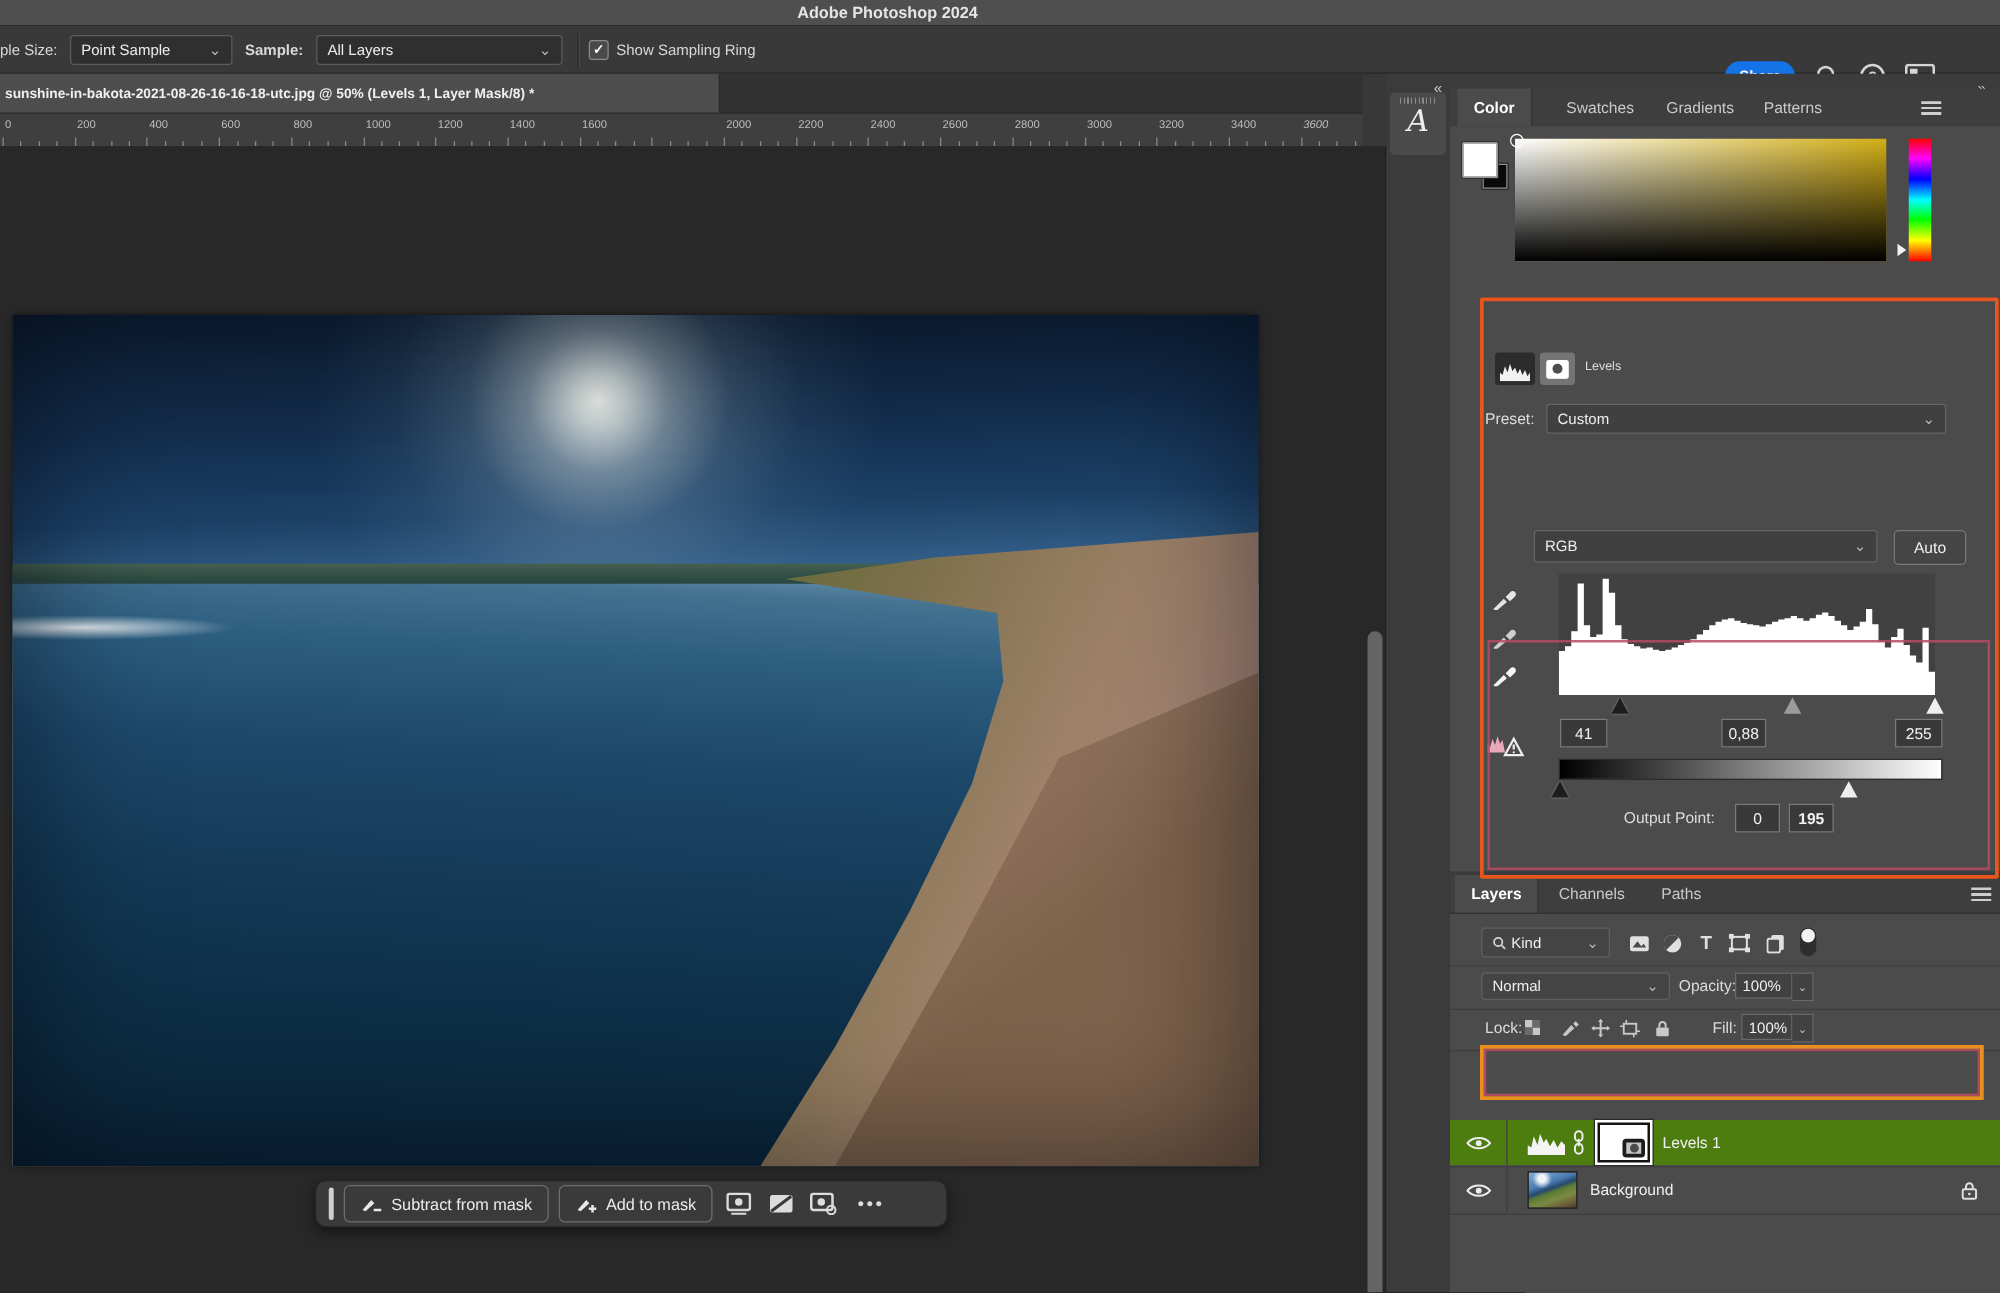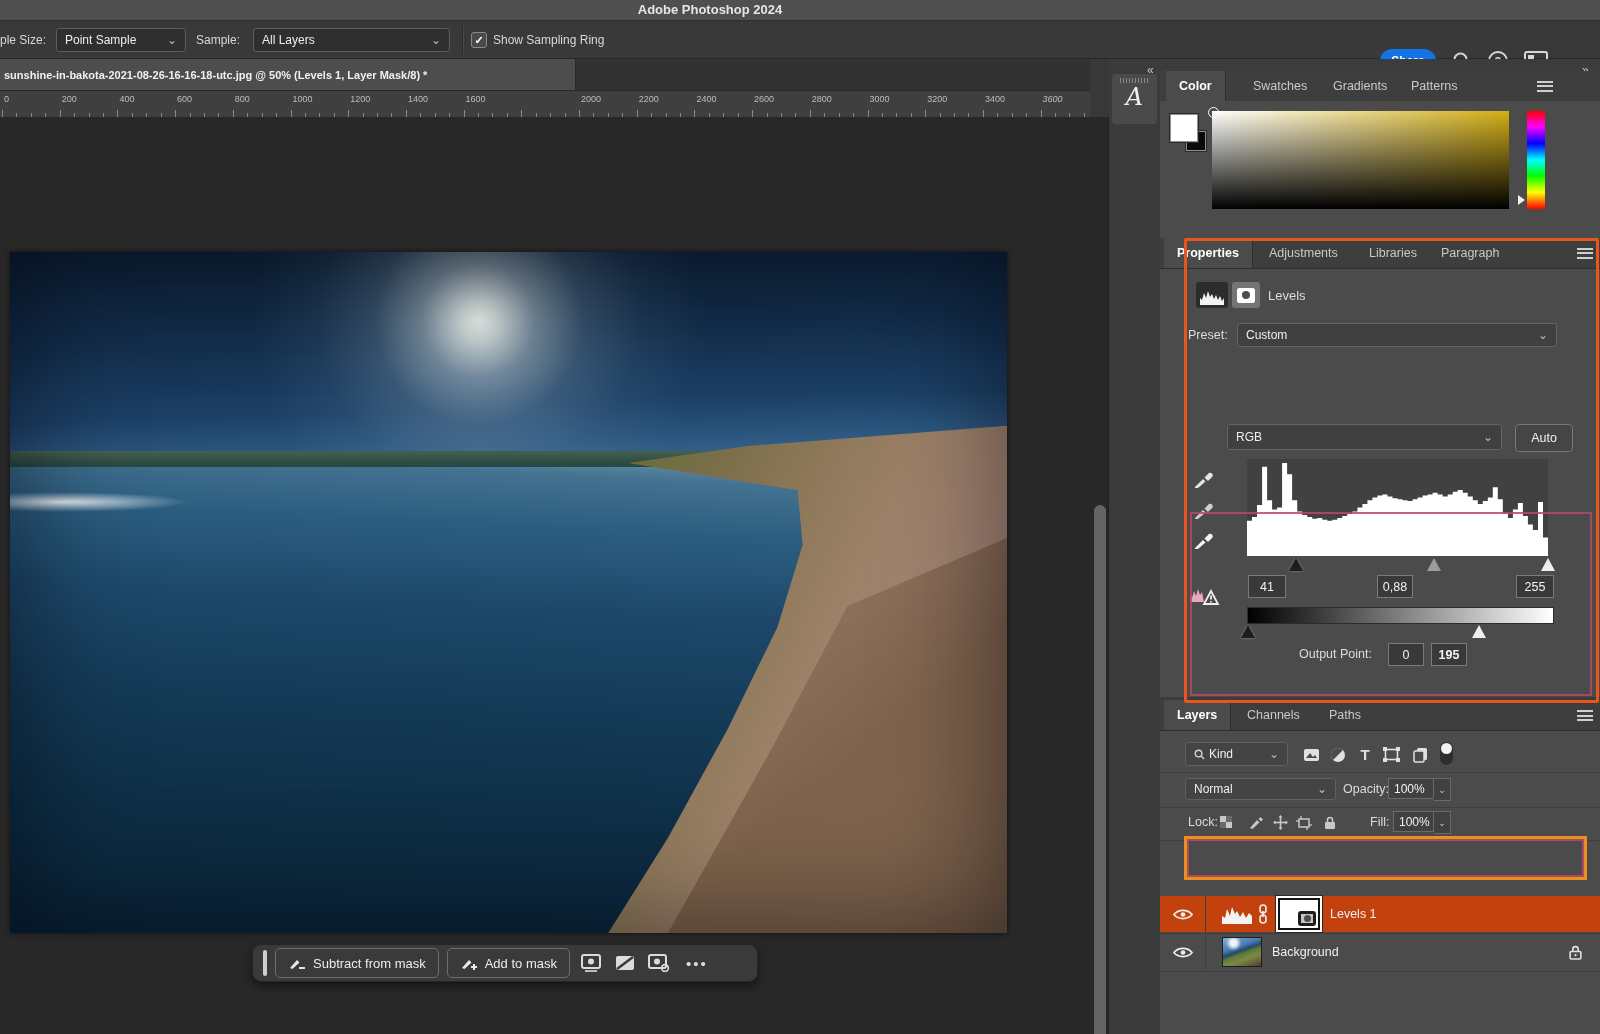--- a/index.html
+++ b/index.html
@@ -134,21 +134,21 @@
   .lrow-sep{position:absolute;left:0;width:440px;height:1px;background:#3e3e3e;}
   .kind-dd{position:absolute;left:25px;top:42px;width:103px;height:24px;}
   .filt-ic{position:absolute;top:45px;width:20px;height:19px;display:flex;align-items:center;justify-content:center;color:#e0e0e0;}
   .toggle{position:absolute;left:280px;top:42px;width:13px;height:23px;border-radius:7px;background:#2e2e2e;}
   .toggle i{position:absolute;left:1px;top:1px;width:11px;height:11px;border-radius:50%;background:#f2f2f2;}
   .val-box{position:absolute;height:21px;background:#414141;border:1px solid #6a6a6a;color:#f0f0f0;
     font-size:12px;display:flex;align-items:center;padding:0 5px;box-sizing:border-box;}
   .chev-box{position:absolute;height:21px;width:16px;background:#414141;border:1px solid #6a6a6a;border-left:none;
     color:#ccc;font-size:9px;display:flex;align-items:center;justify-content:center;}
   .layer-row{position:absolute;left:0;width:440px;height:36px;display:flex;align-items:center;}
-  .layer-row.sel{background:#c2410c;}
+  .layer-row.sel{background:#4d7c0f;}
   .eyecell{width:46px;display:flex;justify-content:center;align-items:center;border-right:1px solid #3e3e3e;height:100%;box-sizing:border-box;}
   .lthumb{width:40px;height:30px;border:1px solid #1e1e1e;box-sizing:border-box;}
   .bg-thumb{background:
     radial-gradient(circle at 28% 18%, rgba(255,255,255,.9) 0 8%, rgba(255,255,255,0) 22%),
     linear-gradient(160deg,#7fb0dc 0%,#4a7ab0 34%,#25496e 46%,#5d7c33 55%,#7c8a45 70%,#6b5a36 88%,#4a3c26 100%);}
   .mask-thumb{position:relative;width:42px;height:32px;background:#fff;border:2px solid #141414;
     box-shadow:0 0 0 2px #fff,0 0 0 3px #2a2a2a;box-sizing:border-box;}
   .mask-thumb .corner{position:absolute;right:2px;bottom:2px;width:18px;height:15px;background:#c4c4c4;
     border:3px solid #1d1d1d;border-radius:3px;display:flex;align-items:center;justify-content:center;box-sizing:border-box;}
   .mask-thumb .corner i{width:7px;height:7px;border-radius:50%;background:#4c4c4c;}
@@ -162,21 +162,21 @@
   <div class="abs titlebar">
     <div class="title">Adobe Photoshop 2024</div>
   </div>
 
   <div class="abs optionsbar">
     <span class="opt-label" style="left:0px;">ple Size:</span>
     <div class="dropdown" style="left:56px;top:7px;width:130px;height:24px;">
       <span>Point Sample</span>
         <span class="dd-chev">⌄</span>
     </div>
-    <span class="opt-label" style="left:196px;">Sample:</span>
+    <span class="opt-label" style="left:196px;font-weight:bold;">Sample:</span>
     <div class="dropdown" style="left:253px;top:7px;width:197px;height:24px;">
       <span>All Layers</span>
         <span class="dd-chev">⌄</span>
     </div>
     <div class="vsep" style="left:462px;top:5px;height:28px;"></div>
     <div class="checkbox" style="left:471px;top:11px;">✓</div>
     <span class="opt-label" style="left:493px;">Show Sampling Ring</span>
     <div class="share-btn">Share</div>
     <span class="icn" style="position:absolute;left:1452px;top:30px;">
       <svg width="20" height="20" viewBox="0 0 20 20">
@@ -381,39 +381,32 @@
     <div class="colorbody" style="top:42px;">
       <div class="bg-swatch"></div>
       <div class="fg-swatch"></div>
       <div class="colorfield"></div>
       <div class="fieldpicker"></div>
       <div class="huestrip"></div>
       <div class="huemarker"></div>
     </div>
 
     <div class="propspanel">
-      <div class="ptabbar" style="top:0;">
-        <div class="ptab active" style="left:4px;">Properties</div>
-        <div class="ptab" style="left:96px;">Adjustments</div>
-        <div class="ptab" style="left:196px;">Libraries</div>
-        <div class="ptab" style="left:268px;">Paragraph</div>
-        <div class="hamb" style="left:417px;top:10px;"></div>
-      </div>
 
       <div class="adjtile" style="left:36px;top:44px;">
         <svg width="24" height="16" viewBox="0 0 24 16">
             <path d="M0 16 V9 L2 11 L4 4 L6 9 L8 2 L10 8 L12 5 L14 10 L16 6 L18 11 L20 7 L22 12 L24 9 V16 Z" fill="#f2f2f2"></path>
           </svg>
       </div>
       <div class="masktile" style="left:72px;top:44px;">
         <div class="m-in">
             <i></i>
           </div>
       </div>
-      <span class="flabel" style="left:108px;top:50px;font-size:13px;">Levels</span>
+      <span class="flabel" style="left:108px;top:50px;font-size:10px;">Levels</span>
 
       <span class="flabel" style="left:28px;top:90px;">Preset:</span>
       <div class="dropdown prop-dd" style="left:77px;top:85px;width:320px;height:24px;">
         <span>Custom</span>
           <span class="dd-chev">⌄</span>
       </div>
 
       <div class="dropdown prop-dd" style="left:67px;top:186px;width:275px;height:26px;">
         <span>RGB</span>
           <span class="dd-chev">⌄</span>

